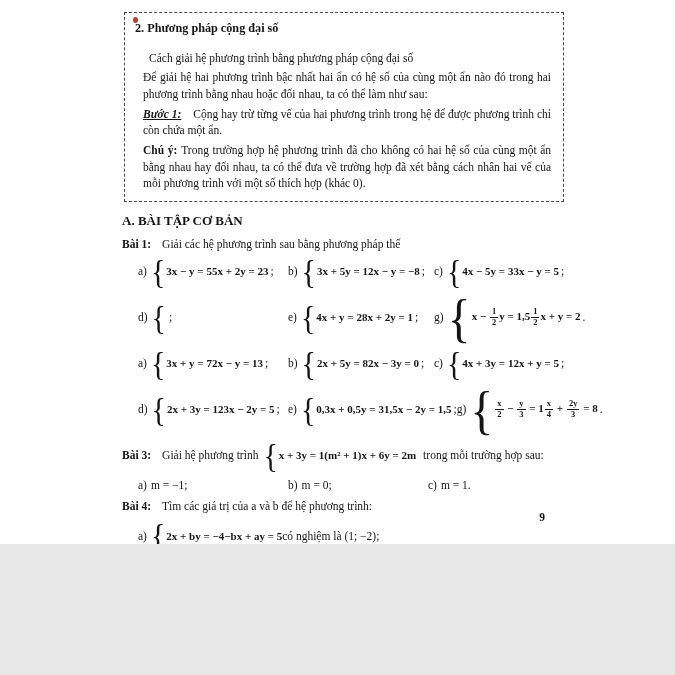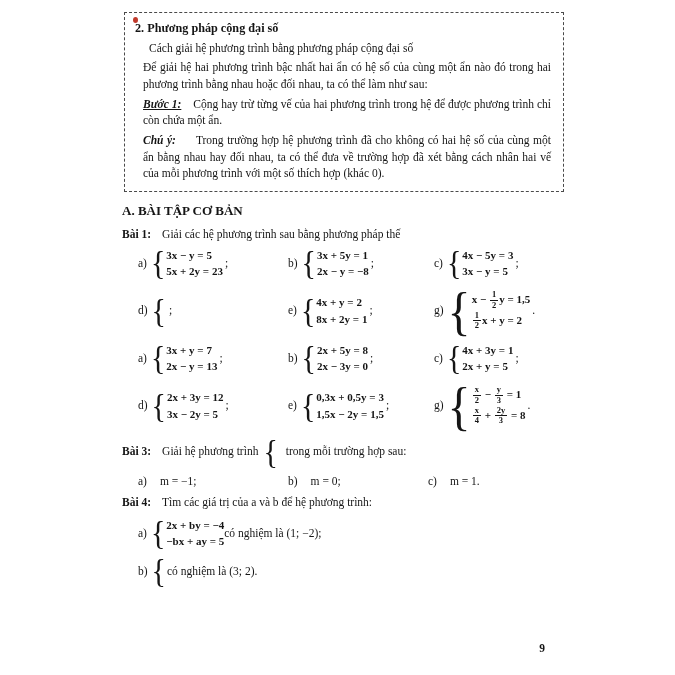--- a/index.html
+++ b/index.html
@@ -1,52 +1,52 @@
 <!DOCTYPE html>
 <html><head>
 <meta charset="utf-8">
 <style>
   html,body{margin:0;padding:0;background:#e8e8e8;}
-  .page{width:675px;height:675px;background:#ffffff;position:relative;overflow:hidden;
+  .page{width:675px;height:544px;background:#ffffff;position:relative;overflow:hidden;
         font-family:"Liberation Serif",serif;color:#151515;font-size:11.5px;line-height:1.45;}
   .content{position:absolute;left:122px;top:12px;width:442px;}
   .red-dot{position:absolute;left:133px;top:17px;width:5px;height:6px;background:#c0392b;border-radius:50%;z-index:3;}
   .theory-box{border:1.2px dashed #4a4a4a;padding:7px 12px 9px 10px;margin-left:2px;background:#fff;}
   .box-title{font-weight:bold;font-size:12.2px;}
-  .box-sub{padding-left:14px;margin-top:2px;}
+  .box-sub{padding-left:14px;margin-top:12px;}
   .box-para{padding-left:8px;margin-top:3px;text-align:justify;}
   .step-label{font-weight:bold;font-style:italic;text-decoration:underline;margin-right:12px;}
-  .note-label{font-weight:bold;font-style:italic;margin-right:20px;}
+  .note-label{font-weight:bold;margin-right:4px;}
   .section-title{font-weight:bold;margin:10px 0 4px;font-size:13px;}
   .problem{margin-top:5px;}
   .prob-head{margin-bottom:2px;}
   .prob-label{font-weight:bold;margin-right:11px;}
   .prob-intro{margin-right:5px;}
   .sys-row{display:flex;padding-left:16px;margin:4px 0 7px;}
   .sys-cell{display:flex;align-items:center;}
   .sys-cell:nth-child(1){flex:0 0 150px;}
   .sys-cell:nth-child(2){flex:0 0 146px;}
   .sys-cell:nth-child(3){flex:1 1 auto;}
   .part-label{margin-right:4px;}
   .system{display:inline-flex;align-items:center;}
   .brace{font-size:30px;line-height:1;font-weight:400;transform:scaleY(1.12);margin-right:1px;}
   .brace.tall{font-size:48px;}
-  .sys-lines{display:inline-flex;flex-direction:column;}
+  .sys-lines{display:inline-flex;flex-direction:row;align-items:flex-end;}
   .sys-line{font-weight:bold;font-size:11px;line-height:1.5;white-space:nowrap;}
   .punct{margin-left:2px;}
   .frac{display:inline-flex;flex-direction:column;align-items:center;font-size:8.5px;line-height:1.15;vertical-align:middle;margin:0 1px;}
   .frac .num{border-bottom:1px solid #151515;padding:0 2px;}
   .frac .den{padding:0 1px;}
   .inline-head{display:flex;align-items:center;}
   .inline-head .system{margin-right:7px;}
   .cases-row{display:flex;padding-left:16px;margin:6px 0 2px;}
   .case-cell{display:flex;}
   .case-cell:nth-child(1){flex:0 0 150px;}
   .case-cell:nth-child(2){flex:0 0 140px;}
-  .case-text{margin-left:9px;}
+  .case-text{margin-left:0;}
   .list-item{display:flex;align-items:center;padding-left:16px;margin:6px 0;}
   .suffix{}
   .page-number{position:absolute;right:130px;bottom:18px;font-weight:bold;font-size:11.5px;}
 </style>
 </head>
 <body>
 
 <div class="page">
   <div class="red-dot"></div>
 
@@ -225,20 +225,24 @@
               <span class="punct">.</span>
             </div>
           </div>
         </div>
         <div class="problem">
           <div class="prob-head inline-head">
             <span class="prob-label">Bài 3:</span>
             <span class="prob-intro">Giải hệ phương trình</span>
             <span class="system">
               <span class="brace">{</span>
+              <span class="sys-lines">
+                <span class="sys-line">x + 3y = 1</span>
+                <span class="sys-line">(m² + 1)x + 6y = 2m</span>
+              </span>
             </span>
             <span class="prob-intro">trong mỗi trường hợp sau:</span>
           </div>
           <div class="cases-row">
             <div class="case-cell">
               <span class="part-label">a)</span>
               <span class="case-text">m = −1;</span>
             </div>
             <div class="case-cell">
               <span class="part-label">b)</span>

